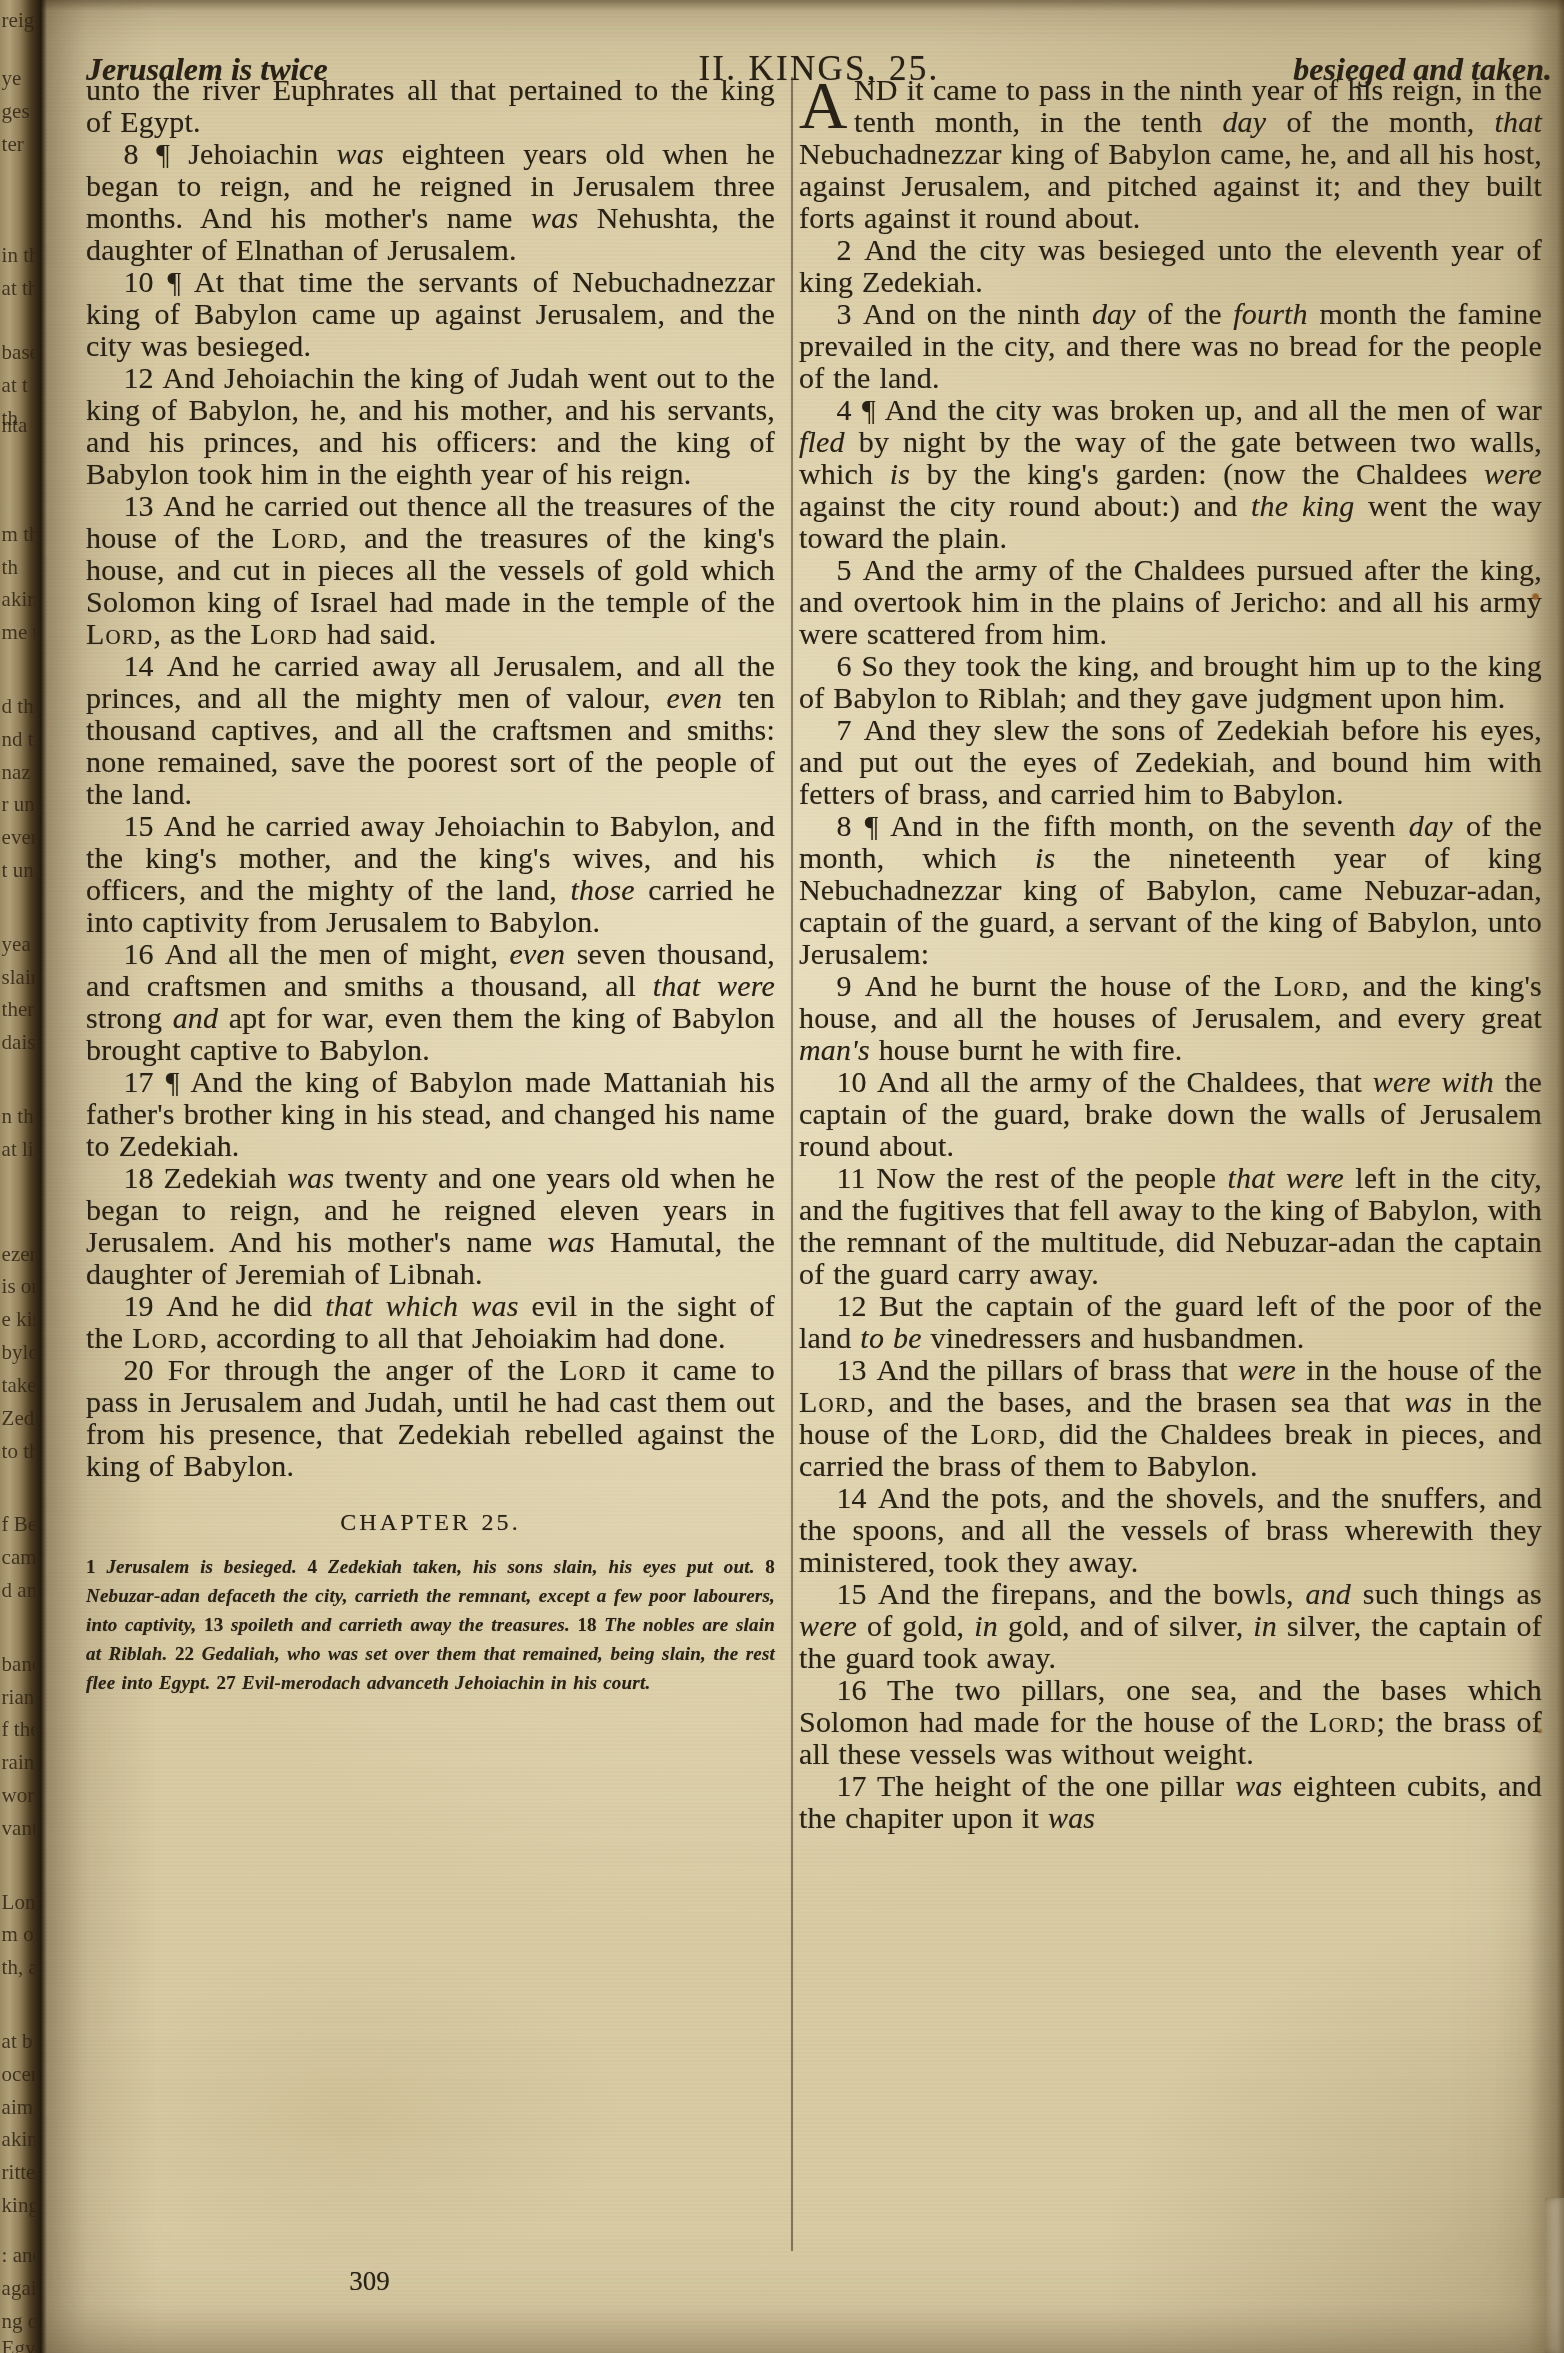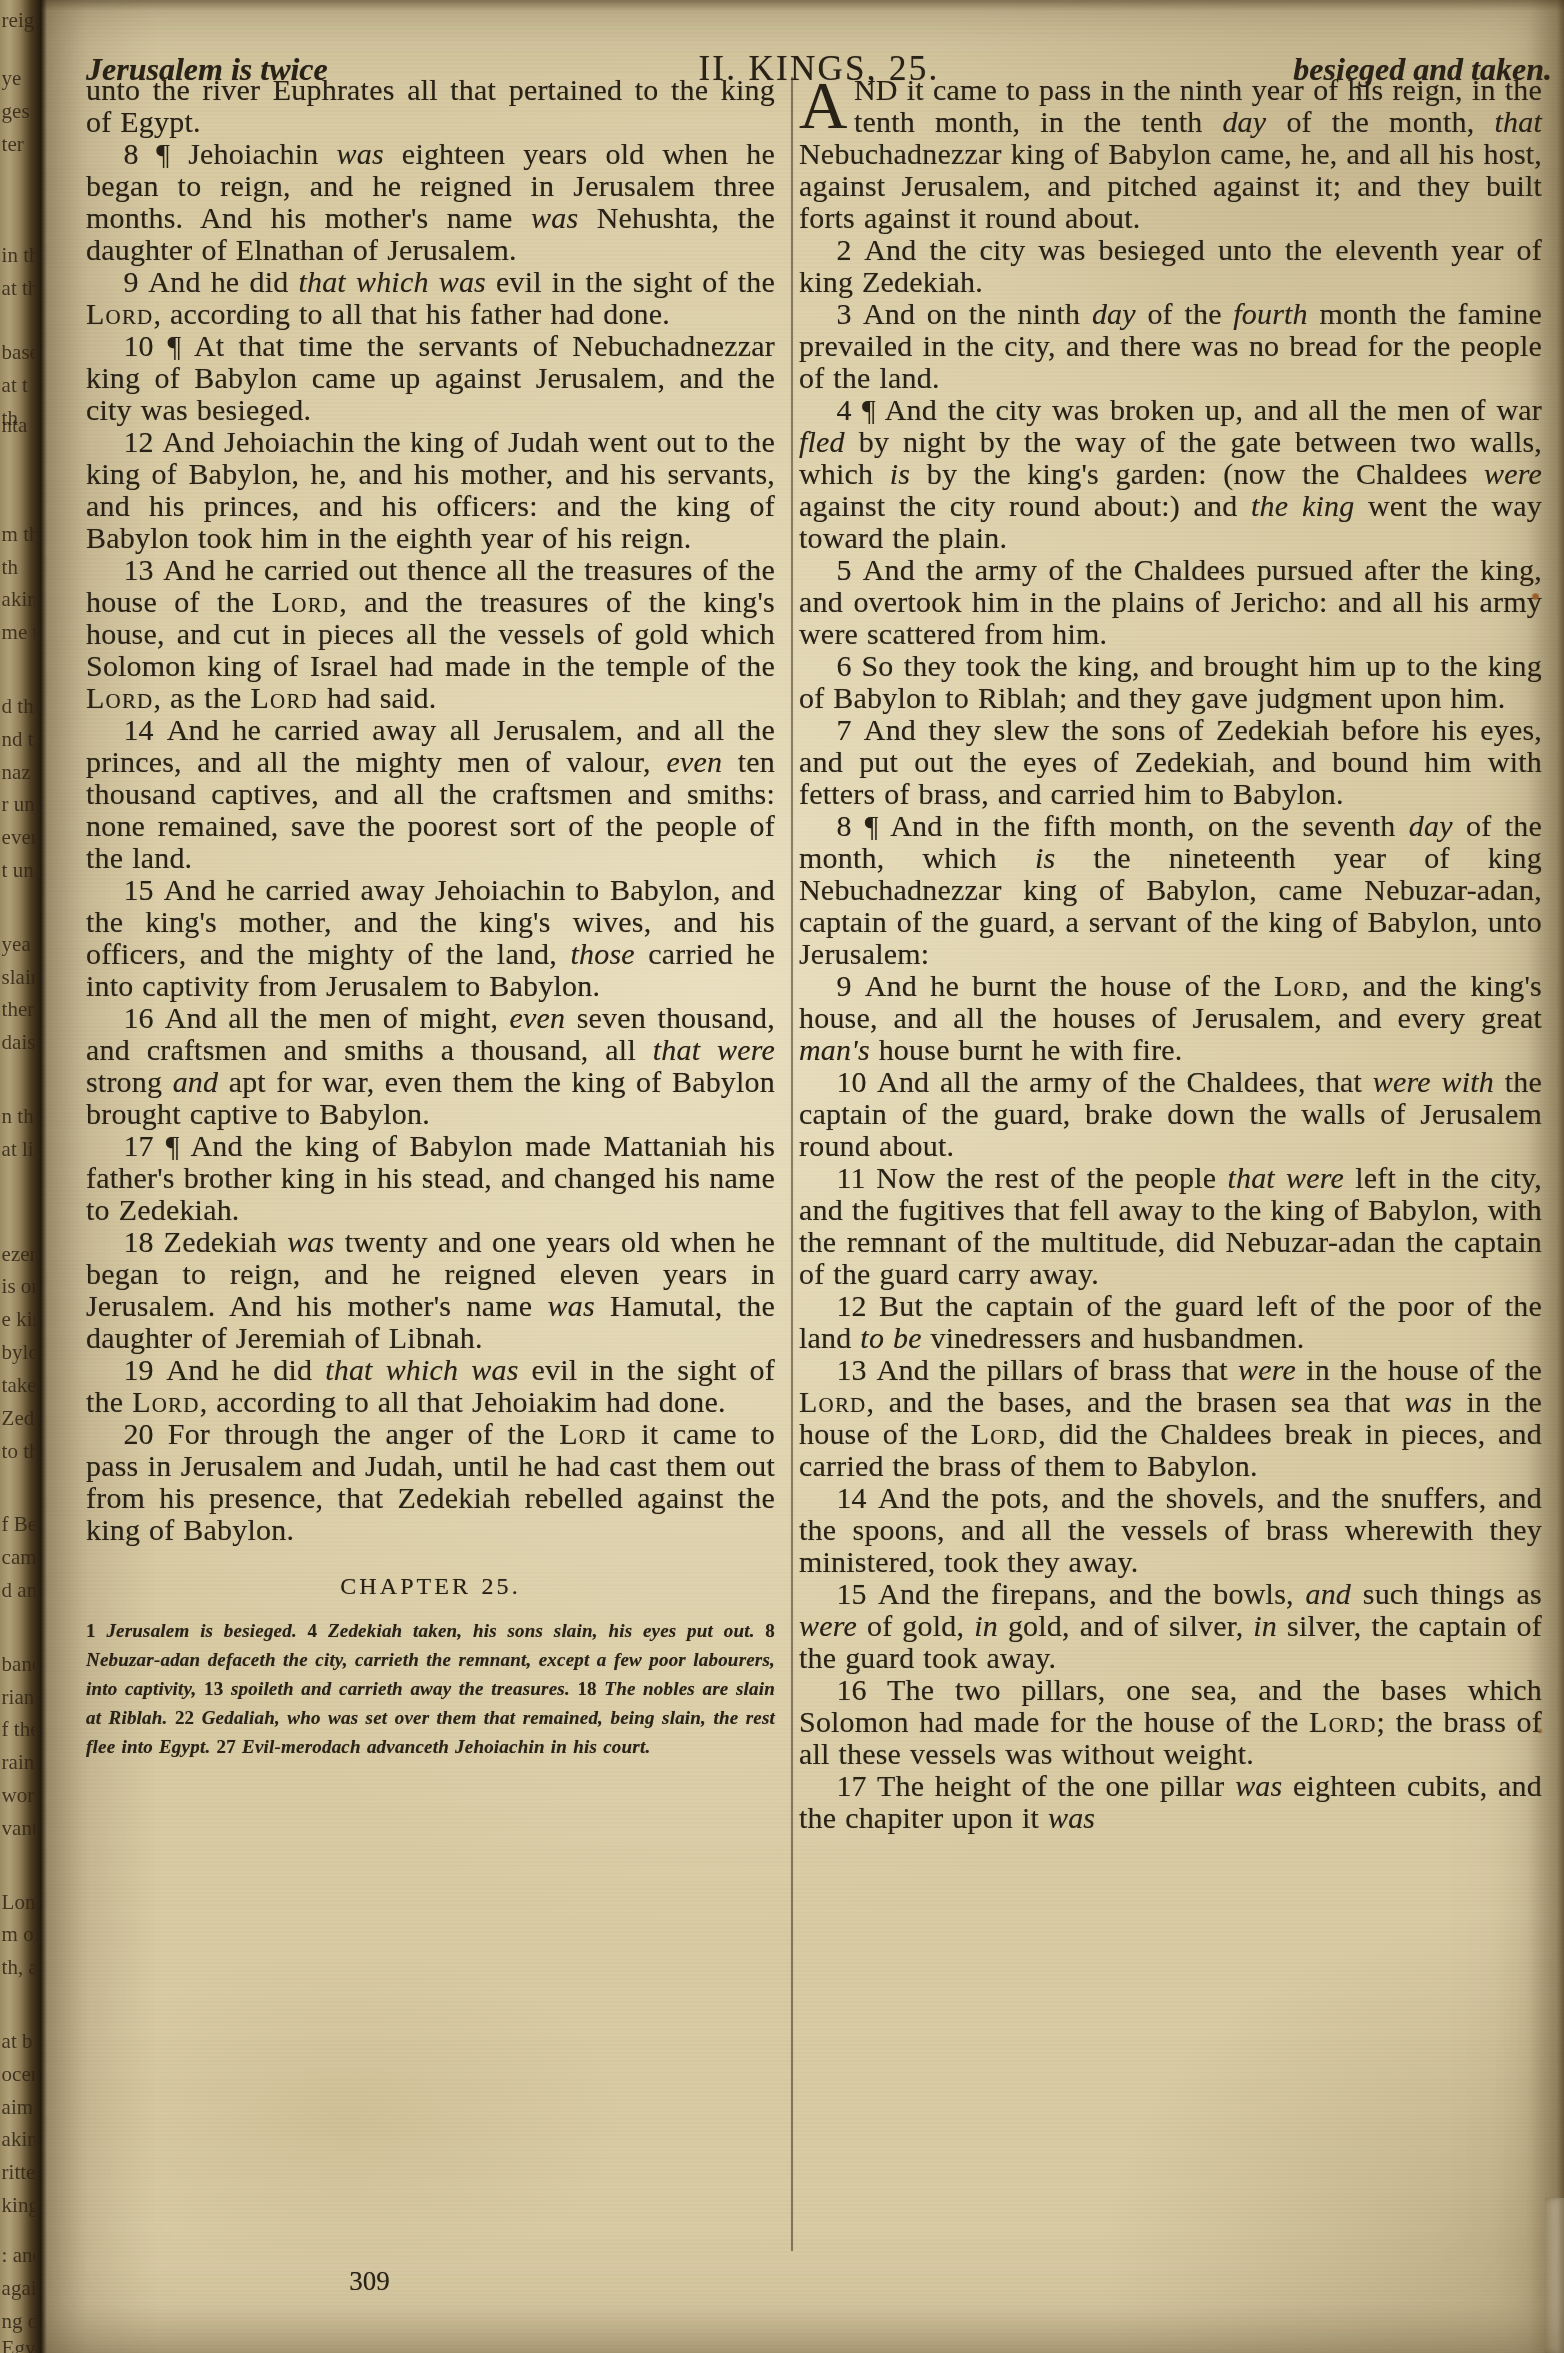--- a/index.html
+++ b/index.html
@@ -97,21 +97,20 @@
     <div class="running-head">
       <span class="rh-left">Jerusalem is twice</span>
       <span class="rh-center">II. KINGS, 25.</span>
       <span class="rh-right">besieged and taken.</span>
     </div>
 
     <div class="columns">
       <div class="col" id="col-left">
           <p class="verse cont"><span>unto the river Euphrates all that pertained to the king of Egypt.</span></p>
           <p class="verse"><span class="vnum">8 </span><span class="pilcrow">¶ </span><span>Jehoiachin </span><span class="it">was</span><span> eighteen years old when he began to reign, and he reigned in Jerusalem three months. And his mother's name </span><span class="it">was</span><span> Nehushta, the daughter of Elnathan of Jerusalem.</span></p>
-          <p class="verse"><span class="vnum">9 </span><span>And he did </span><span class="it">that which was</span><span> evil in the sight of the </span><span class="sc">Lord</span><span>, according to all that his father had done.</span></p>
           <p class="verse"><span class="vnum">10 </span><span class="pilcrow">¶ </span><span>At that time the servants of Nebuchadnezzar king of Babylon came up against Jerusalem, and the city was besieged.</span></p>
           <p class="verse"><span class="vnum">12 </span><span>And Jehoiachin the king of Judah went out to the king of Babylon, he, and his mother, and his servants, and his princes, and his officers: and the king of Babylon took him in the eighth year of his reign.</span></p>
           <p class="verse"><span class="vnum">13 </span><span>And he carried out thence all the treasures of the house of the </span><span class="sc">Lord</span><span>, and the treasures of the king's house, and cut in pieces all the vessels of gold which Solomon king of Israel had made in the temple of the </span><span class="sc">Lord</span><span>, as the </span><span class="sc">Lord</span><span> had said.</span></p>
           <p class="verse"><span class="vnum">14 </span><span>And he carried away all Jerusalem, and all the princes, and all the mighty men of valour, </span><span class="it">even</span><span> ten thousand captives, and all the craftsmen and smiths: none remained, save the poorest sort of the people of the land.</span></p>
           <p class="verse"><span class="vnum">15 </span><span>And he carried away Jehoiachin to Babylon, and the king's mother, and the king's wives, and his officers, and the mighty of the land, </span><span class="it">those</span><span> carried he into captivity from Jerusalem to Babylon.</span></p>
           <p class="verse"><span class="vnum">16 </span><span>And all the men of might, </span><span class="it">even</span><span> seven thousand, and craftsmen and smiths a thousand, all </span><span class="it">that were</span><span> strong </span><span class="it">and</span><span> apt for war, even them the king of Babylon brought captive to Babylon.</span></p>
           <p class="verse"><span class="vnum">17 </span><span class="pilcrow">¶ </span><span>And the king of Babylon made Mattaniah his father's brother king in his stead, and changed his name to Zedekiah.</span></p>
           <p class="verse"><span class="vnum">18 </span><span>Zedekiah </span><span class="it">was</span><span> twenty and one years old when he began to reign, and he reigned eleven years in Jerusalem. And his mother's name </span><span class="it">was</span><span> Hamutal, the daughter of Jeremiah of Libnah.</span></p>
           <p class="verse"><span class="vnum">19 </span><span>And he did </span><span class="it">that which was</span><span> evil in the sight of the </span><span class="sc">Lord</span><span>, according to all that Jehoiakim had done.</span></p>
           <p class="verse"><span class="vnum">20 </span><span>For through the anger of the </span><span class="sc">Lord</span><span> it came to pass in Jerusalem and Judah, until he had cast them out from his presence, that Zedekiah rebelled against the king of Babylon.</span></p>

